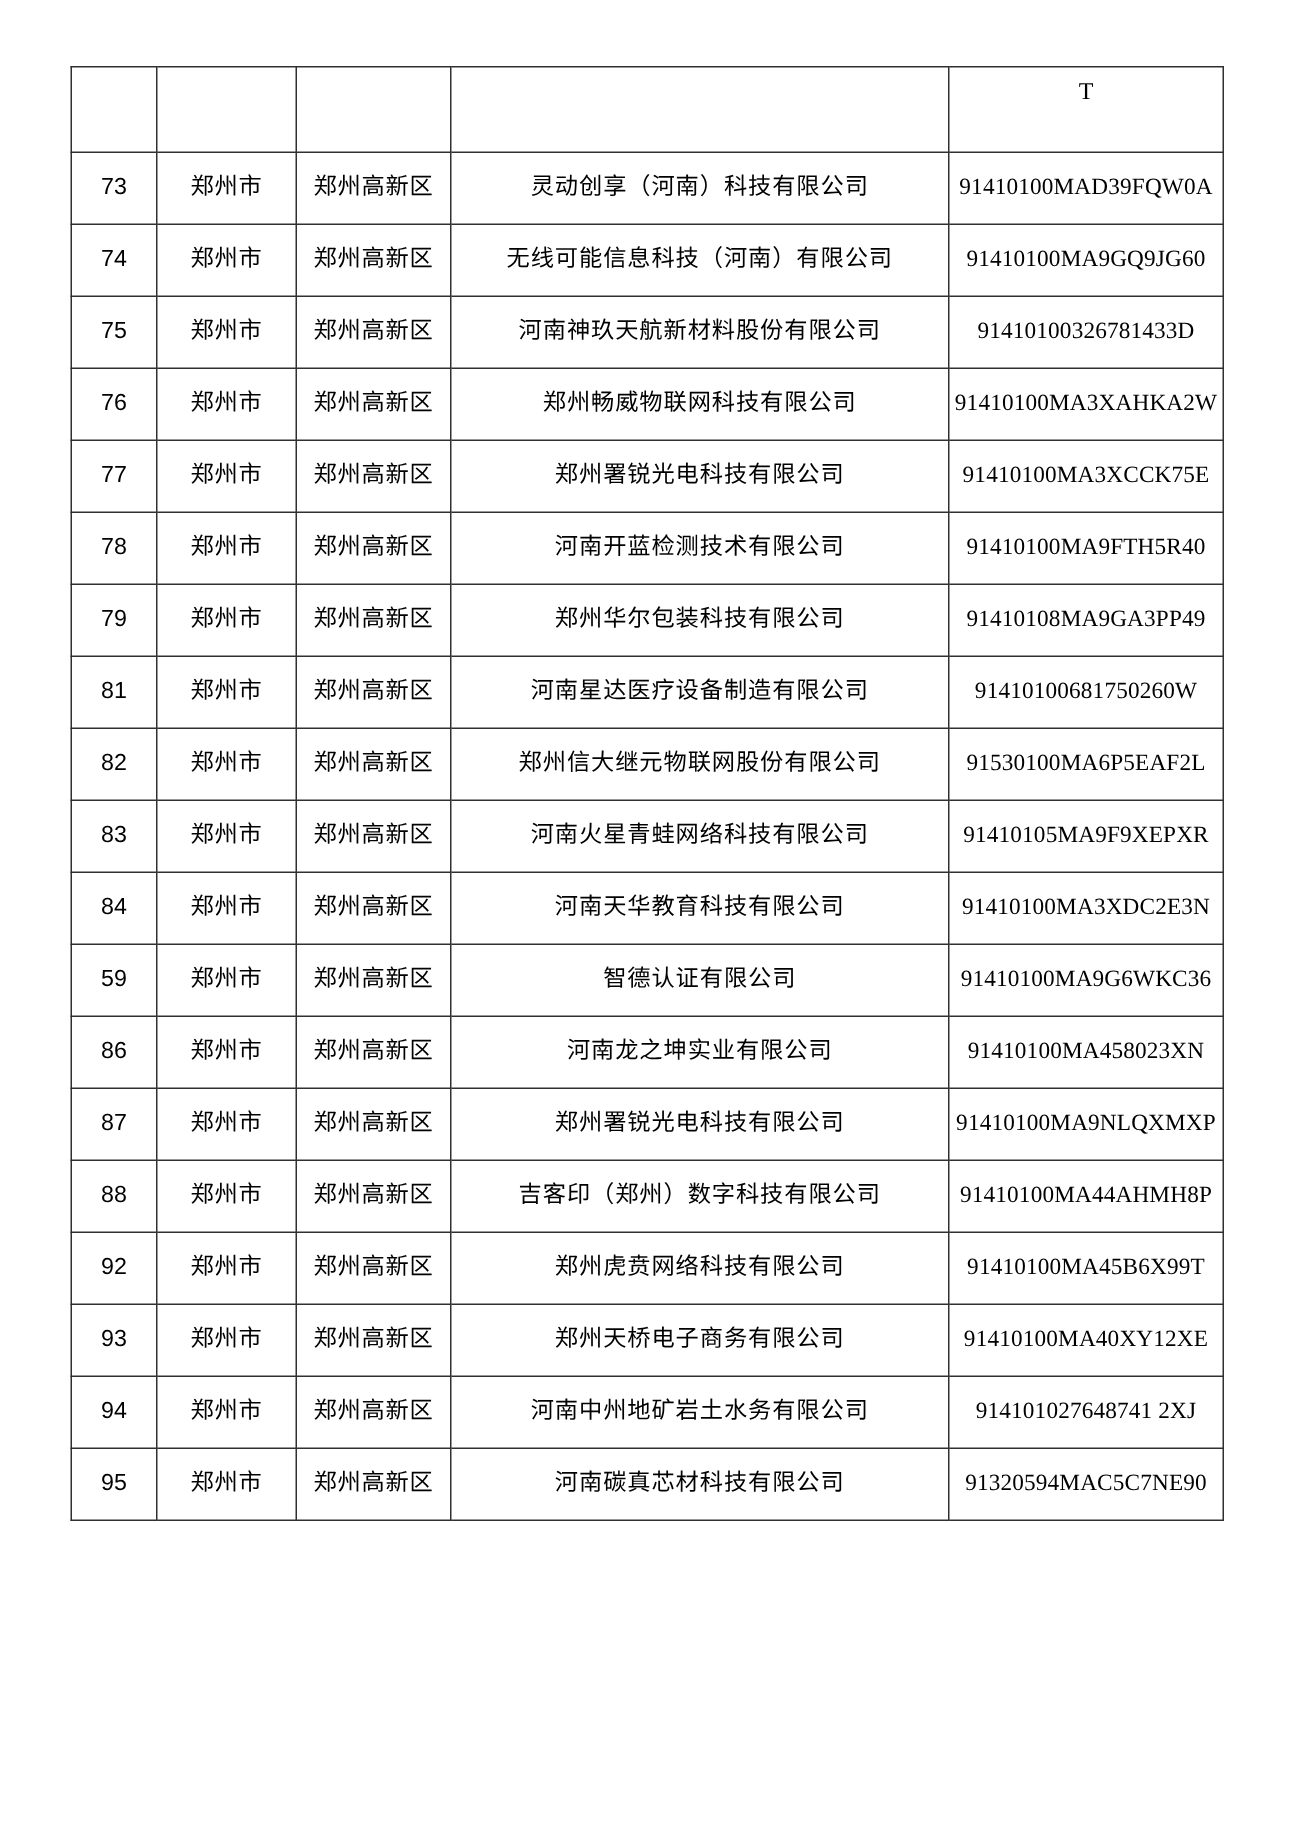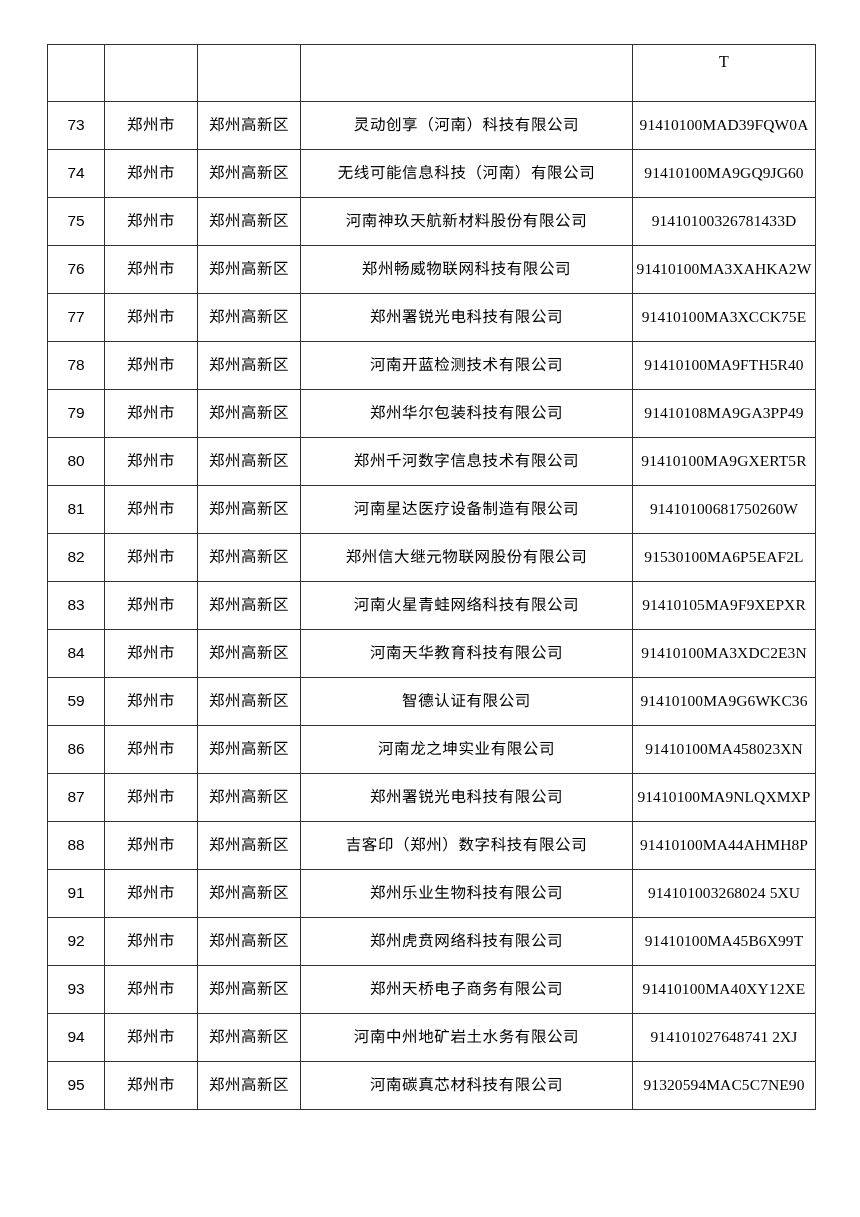--- a/index.html
+++ b/index.html
@@ -158,27 +158,20 @@
             <td class="cell-code">91410100MA9FTH5R40</td>
           </tr>
           <tr class="data-row">
             <td class="cell-idx">79</td>
             <td class="cell-city">郑州市</td>
             <td class="cell-dist">郑州高新区</td>
             <td class="cell-name">郑州华尔包装科技有限公司</td>
             <td class="cell-code">91410108MA9GA3PP49</td>
           </tr>
           <tr class="data-row">
-            <td class="cell-idx">80</td>
-            <td class="cell-city">郑州市</td>
-            <td class="cell-dist">郑州高新区</td>
-            <td class="cell-name">郑州千河数字信息技术有限公司</td>
-            <td class="cell-code">91410100MA9GXERT5R</td>
-          </tr>
-          <tr class="data-row">
             <td class="cell-idx">81</td>
             <td class="cell-city">郑州市</td>
             <td class="cell-dist">郑州高新区</td>
             <td class="cell-name">河南星达医疗设备制造有限公司</td>
             <td class="cell-code">91410100681750260W</td>
           </tr>
           <tr class="data-row">
             <td class="cell-idx">82</td>
             <td class="cell-city">郑州市</td>
             <td class="cell-dist">郑州高新区</td>
@@ -219,27 +212,20 @@
             <td class="cell-dist">郑州高新区</td>
             <td class="cell-name">郑州署锐光电科技有限公司</td>
             <td class="cell-code">91410100MA9NLQXMXP</td>
           </tr>
           <tr class="data-row">
             <td class="cell-idx">88</td>
             <td class="cell-city">郑州市</td>
             <td class="cell-dist">郑州高新区</td>
             <td class="cell-name">吉客印（郑州）数字科技有限公司</td>
             <td class="cell-code">91410100MA44AHMH8P</td>
-          </tr>
-          <tr class="data-row">
-            <td class="cell-idx">91</td>
-            <td class="cell-city">郑州市</td>
-            <td class="cell-dist">郑州高新区</td>
-            <td class="cell-name">郑州乐业生物科技有限公司</td>
-            <td class="cell-code">914101003268024 5XU</td>
           </tr>
           <tr class="data-row">
             <td class="cell-idx">92</td>
             <td class="cell-city">郑州市</td>
             <td class="cell-dist">郑州高新区</td>
             <td class="cell-name">郑州虎贲网络科技有限公司</td>
             <td class="cell-code">91410100MA45B6X99T</td>
           </tr>
           <tr class="data-row">
             <td class="cell-idx">93</td>

